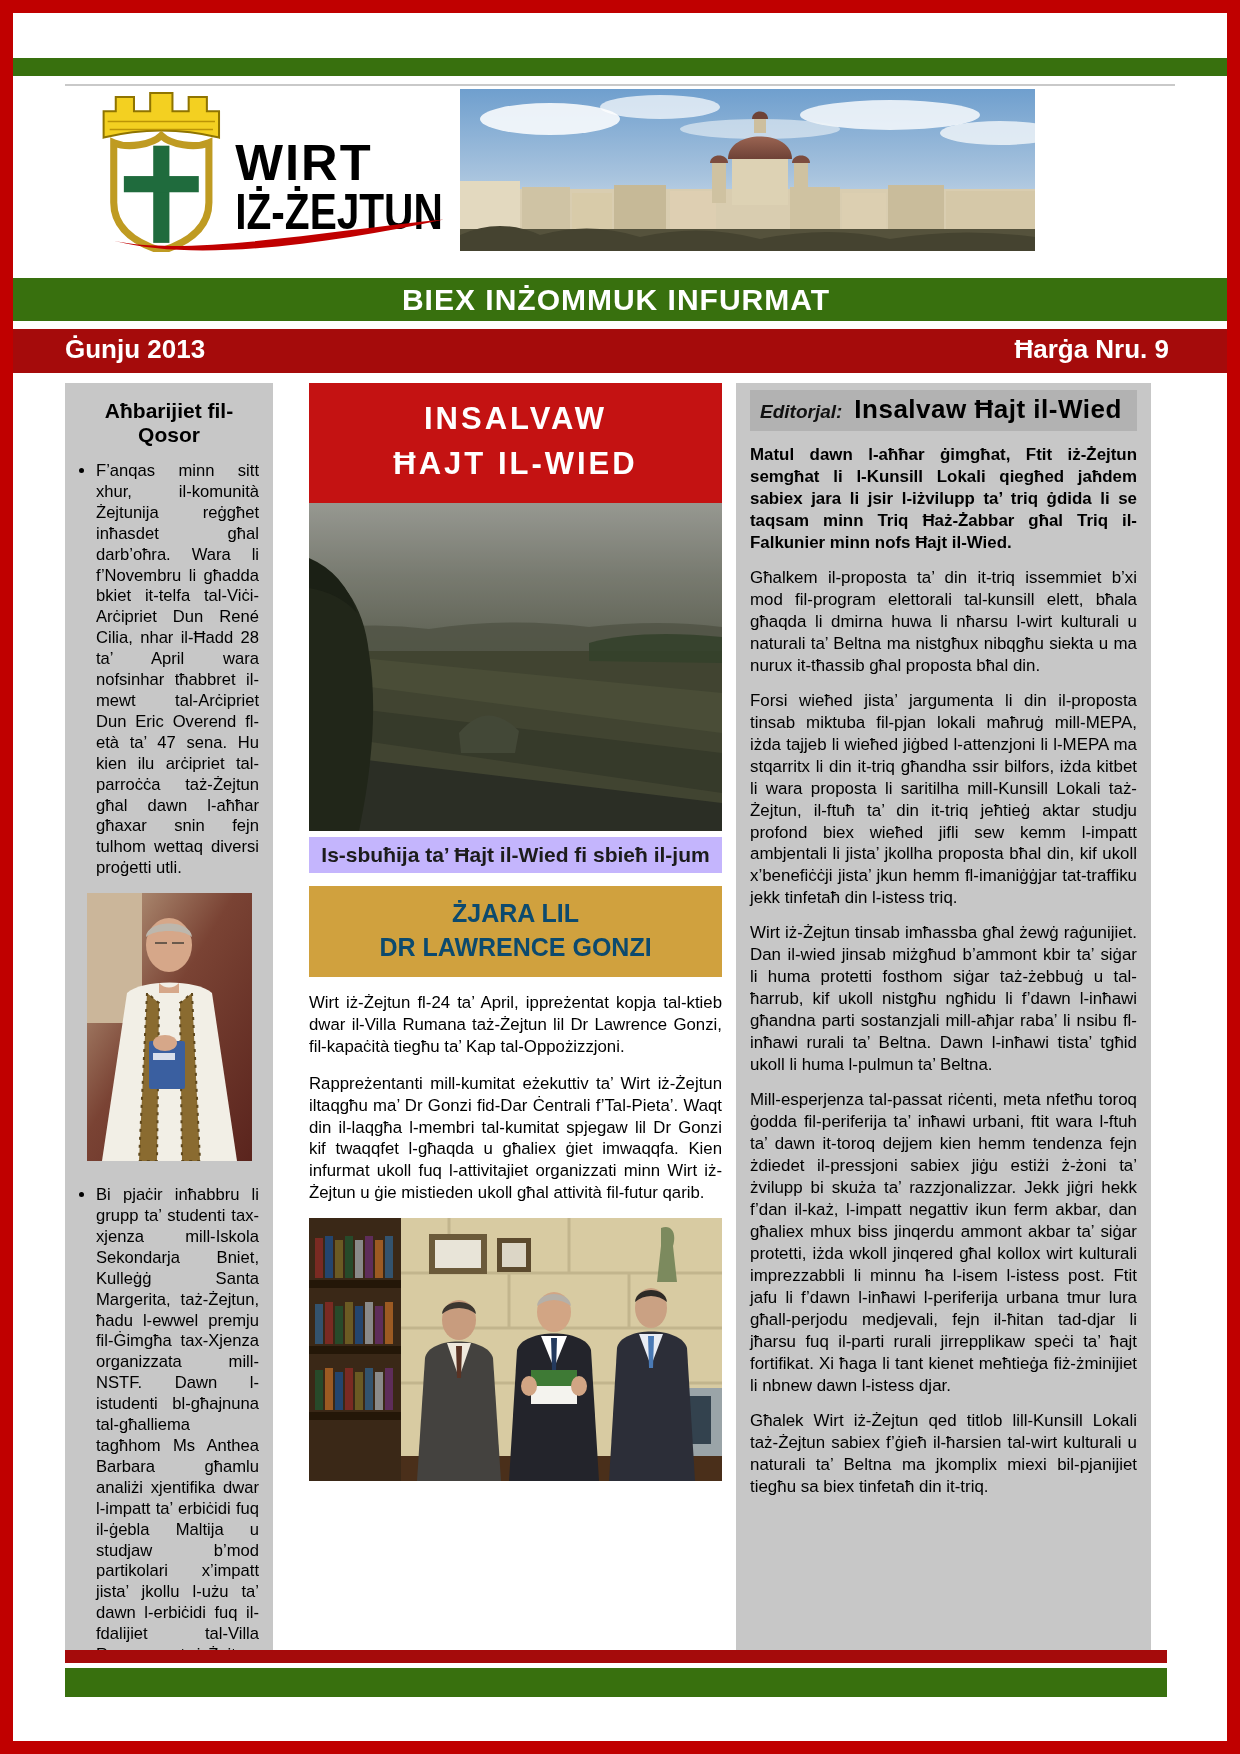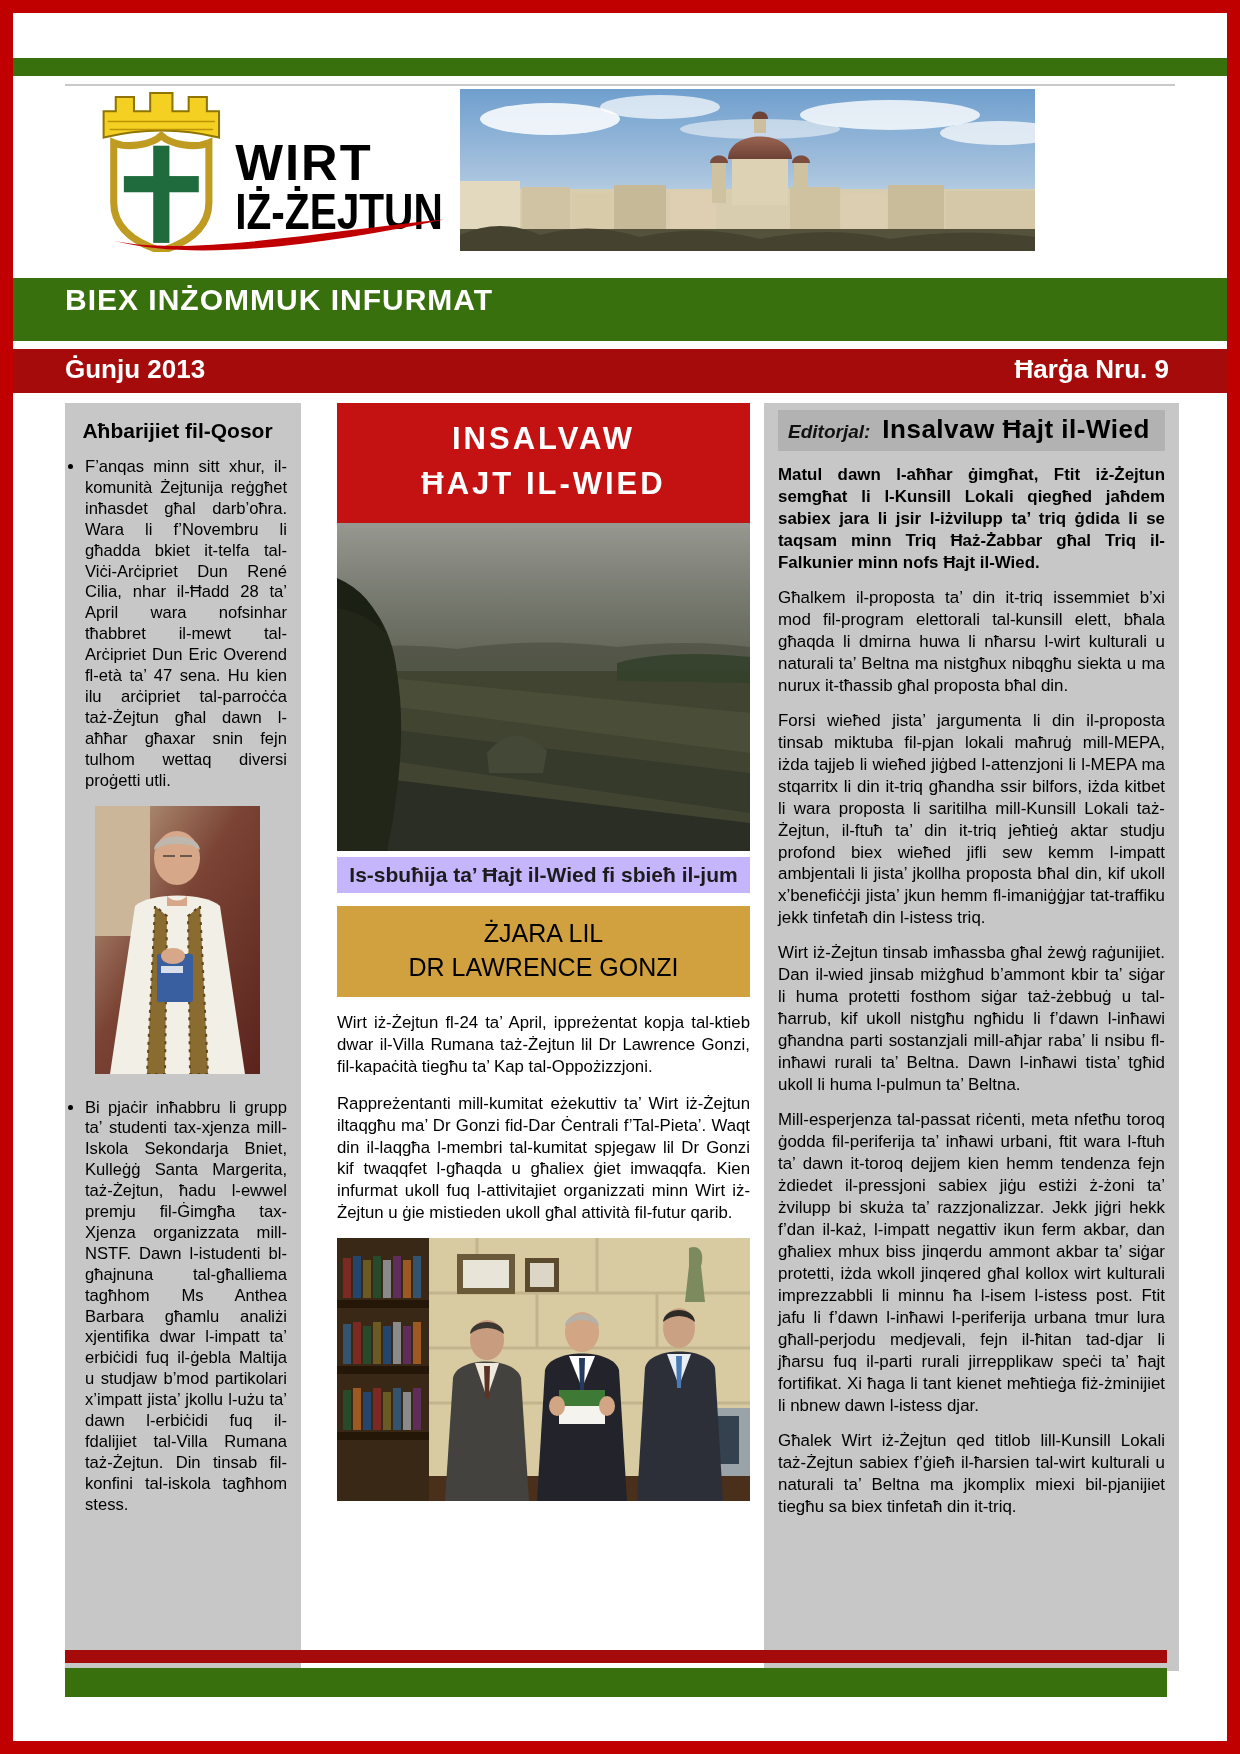--- a/index.html
+++ b/index.html
@@ -18,36 +18,37 @@
     border-top:2px solid #c9c9c9;
     padding-top:3px;
     display:flex;align-items:flex-start;gap:10px;
     height:168px;
   }
   .logo-block{width:385px;height:163px;flex:none;}
   .header-photo{width:575px;height:162px;flex:none;}
   .banner-green{
     margin-top:26px;background:#38700e;color:#fff;
     font-weight:bold;font-size:30px;letter-spacing:1px;
-    padding:5px 60px 24px 52px;
+    padding:5px 60px 4px 52px;
+    text-align:center;
   }
   .banner-red{
     margin-top:8px;background:#a50b0b;color:#fff;
     font-weight:bold;font-size:26px;
     display:flex;justify-content:space-between;
     padding:5px 58px 8px 52px;
   }
   .columns{
     margin:10px 52px 0 52px;
     display:flex;
     height:1268px;
   }
   .col-left{
-    width:236px;flex:none;background:#c7c7c7;
-    padding:14px 14px 10px 3px;
+    width:208px;flex:none;background:#c7c7c7;
+    padding:14px 14px 10px 14px;
     overflow:hidden;
   }
   .col-left h2{
     margin:2px 0 14px 0;text-align:center;
     font-size:21px;color:#000;
   }
   .col-left ul{margin:0;padding:0 0 0 17px;}
   .col-left li{
     font-size:16.6px;line-height:1.26;text-align:justify;color:#000;
     margin-bottom:14px;
@@ -61,22 +62,22 @@
     font-weight:bold;font-size:31px;letter-spacing:3px;
     padding:14px 0 16px 0;line-height:1.45;
   }
   .photo-landscape{width:413px;height:328px;display:block;}
   .caption{
     margin-top:6px;background:#c4b5fd;color:#1c1c1c;
     text-align:center;font-weight:bold;font-size:21px;
     padding:6px 4px;
   }
   .subhead-box{
-    margin-top:13px;background:#d0a13e;color:#000000;
-    text-align:center;font-weight:normal;font-size:25px;
+    margin-top:13px;background:#d0a13e;color:#0c4a6e;
+    text-align:center;font-weight:bold;font-size:25px;
     padding:11px 0 13px 0;line-height:1.35;
   }
   .col-mid p{
     margin:15px 0 0 0;font-size:16.8px;line-height:1.3;
     text-align:justify;color:#000;
   }
   .photo-meeting{width:413px;height:263px;display:block;margin-top:14px;}
   .col-right{
     width:415px;flex:none;background:#c7c7c7;
     padding:7px 14px 10px 14px;overflow:hidden;

